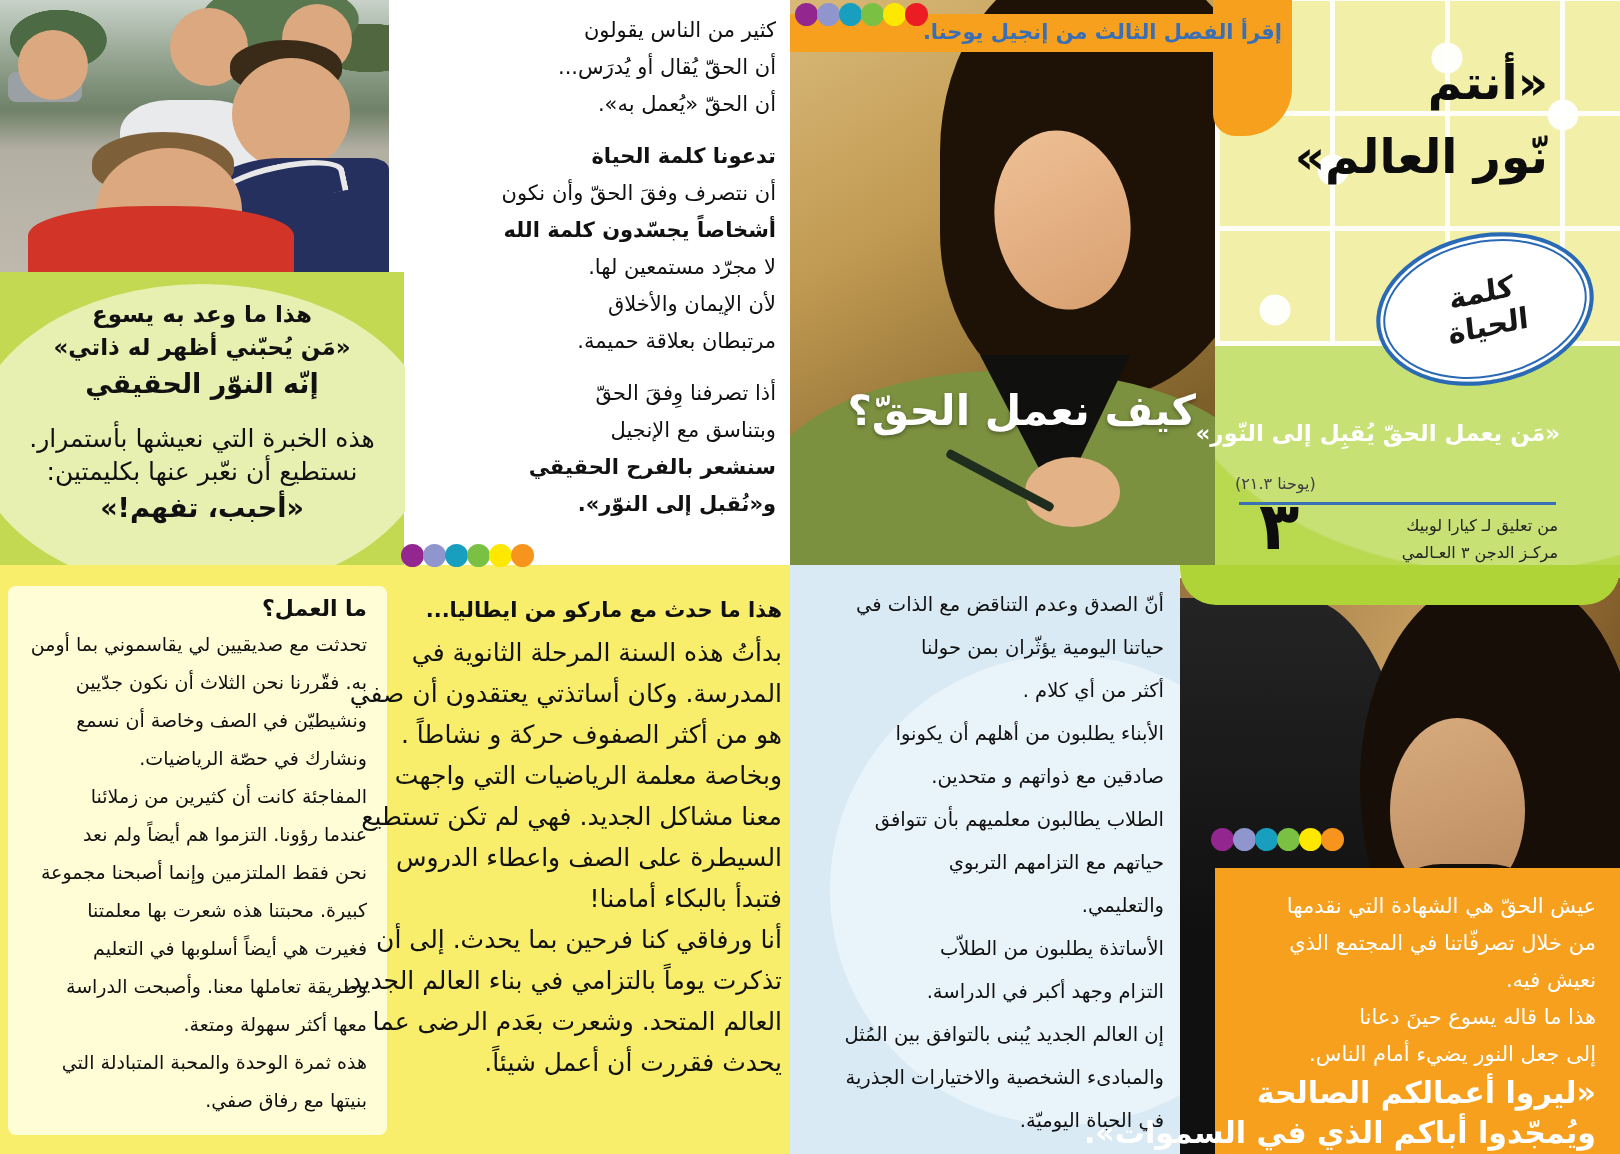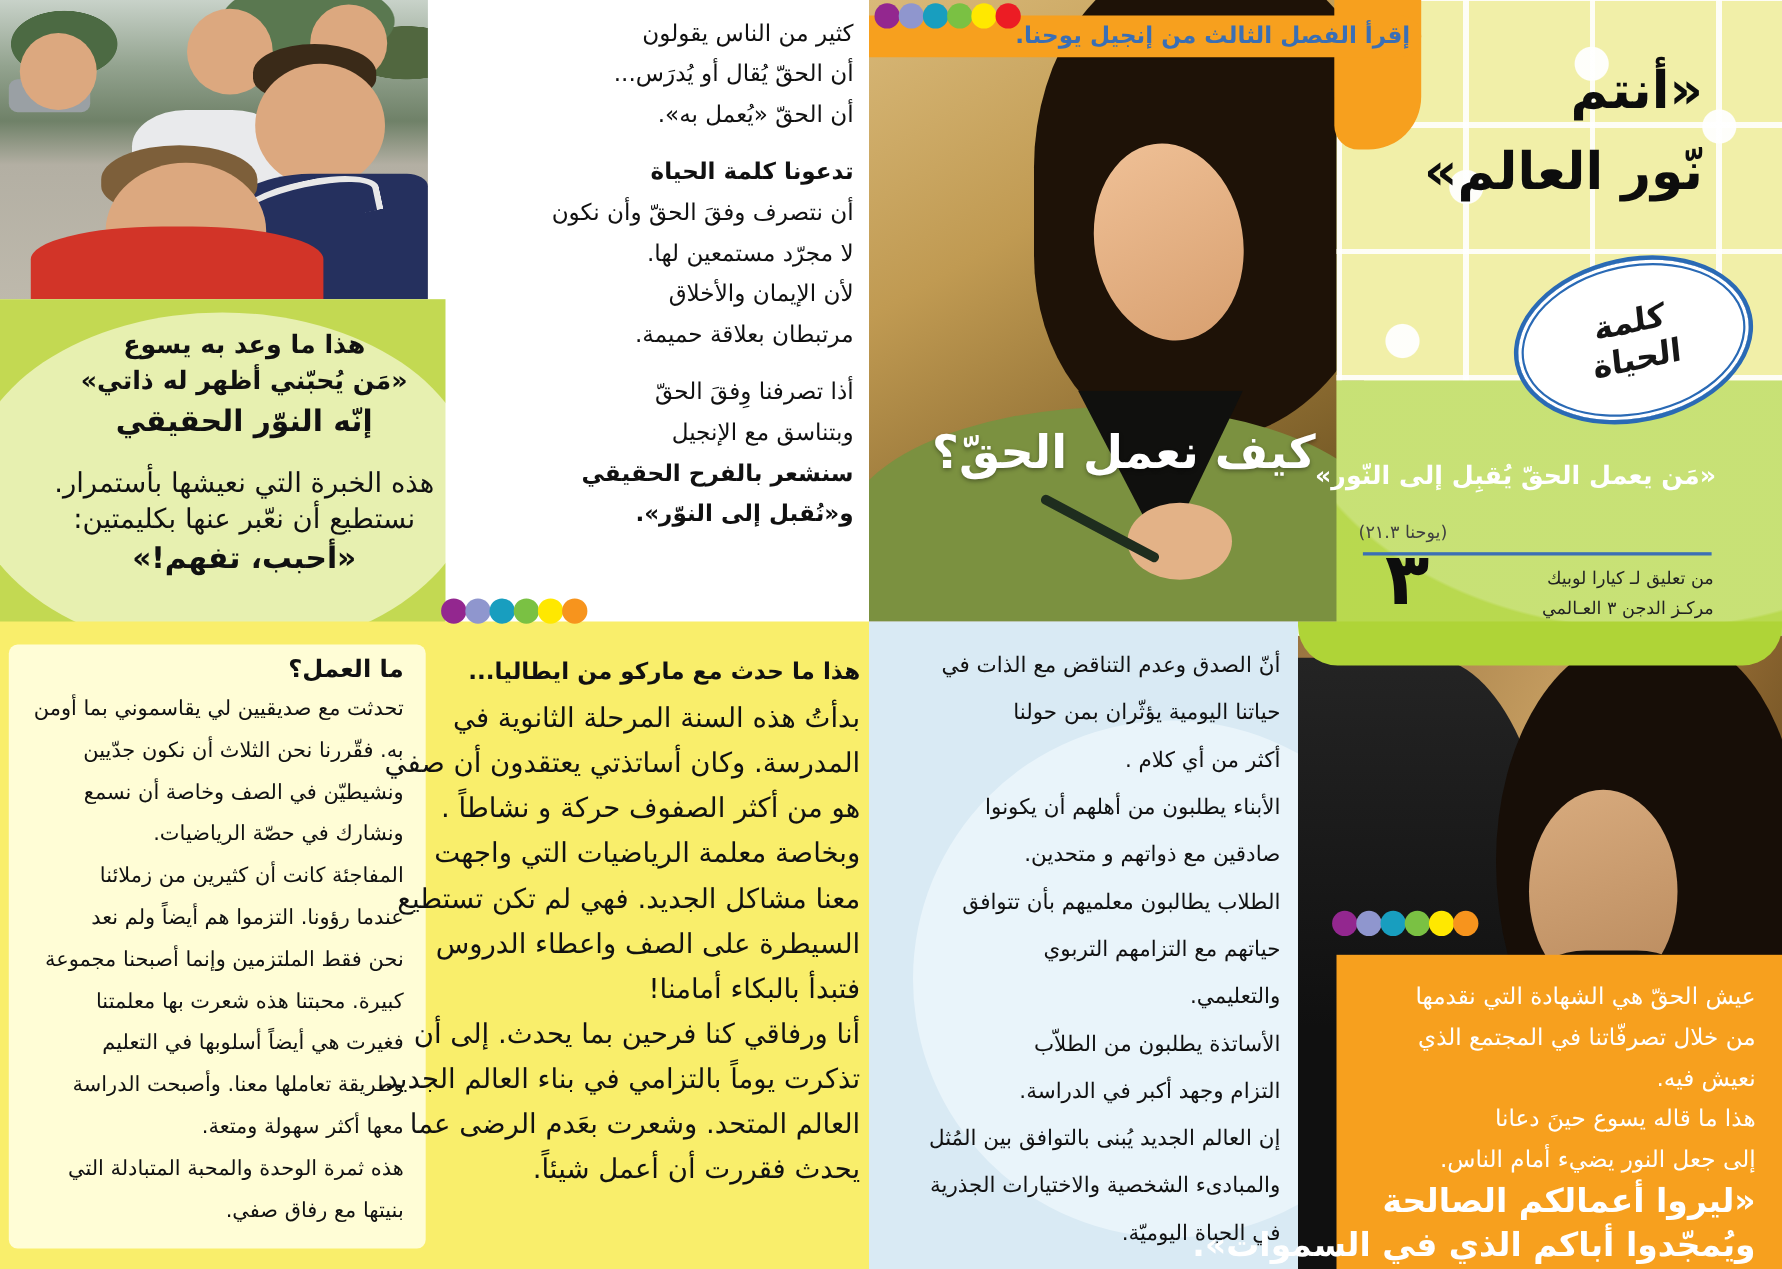--- a/index.html
+++ b/index.html
@@ -40,21 +40,21 @@
   .photo-girls .fig-left{position:absolute;left:-20px;top:20px;width:255px;height:560px;
     background:linear-gradient(180deg,#242424 0,#101010 60%);border-radius:0 45% 18% 0;}
   .photo-girls .profile{position:absolute;left:190px;top:110px;width:95px;height:170px;background:#caa77d;border-radius:50%;}
   .photo-girls .hair-right{position:absolute;right:-15px;top:0px;width:275px;height:430px;background:#170e07;border-radius:50% 45% 40% 55%;}
   .photo-girls .face-right{position:absolute;right:95px;top:140px;width:135px;height:185px;
     background:linear-gradient(160deg,#d8ab7e,#b98a5d);border-radius:50%;}
   .photo-girls .dark-mid{position:absolute;left:170px;bottom:0;width:230px;height:290px;background:#15100a;border-radius:40% 40% 0 0;}
   .photo-girls .red-top{position:absolute;right:15px;bottom:0;width:300px;height:225px;background:#e13a1a;border-radius:45% 45% 0 0;}
 
   
-  .card-green{left:0;top:272px;width:404px;height:296px;background:var(--card_green);padding-left:20px;}
+  .card-green{left:0;top:272px;width:404px;height:296px;background:var(--card_green);}
   .card-green .ellipse{position:absolute;left:-28px;top:12px;width:460px;height:310px;background:var(--card_green_light);border-radius:50%;}
   .card-green .card-text{position:relative;padding-top:26px;text-align:center;direction:rtl;color:#111;}
   .card-green .line{font-size:25px;line-height:33px;}
   .card-green .line.b{font-weight:bold;font-size:23px;}
   .card-green .line.big{font-size:27px;line-height:40px;}
   .card-green .line.gap{margin-top:18px;}
 
   
   .col-middle{left:405px;top:0;width:385px;height:568px;background:#fff;direction:rtl;
     padding:12px 14px 0 0;box-sizing:border-box;color:#111;}
@@ -164,20 +164,21 @@
         <div class="line b big">«أحبب، تفهم!»</div>
       </div>
   </div>
 
   <div class="abs col-middle">
       <div class="line">كثير من الناس يقولون</div>
       <div class="line">أن الحقّ يُقال أو يُدرَس...</div>
       <div class="line">أن الحقّ «يُعمل به».</div>
       <div class="line b gap">تدعونا كلمة الحياة</div>
       <div class="line">أن نتصرف وفقَ الحقّ وأن نكون</div>
+      <div class="line b">أشخاصاً يجسّدون كلمة الله</div>
       <div class="line">لا مجرّد مستمعين لها.</div>
       <div class="line">لأن الإيمان والأخلاق</div>
       <div class="line">مرتبطان بعلاقة حميمة.</div>
       <div class="line gap">أذا تصرفنا وِفقَ الحقّ</div>
       <div class="line">وبتناسق مع الإنجيل</div>
       <div class="line b">سنشعر بالفرح الحقيقي</div>
       <div class="line b">و«نُقبل إلى النوّر».</div>
     </div>
   <div class="abs dots dots-middle">
       <span class="dot" style="background: rgb(147, 39, 143);"></span>

